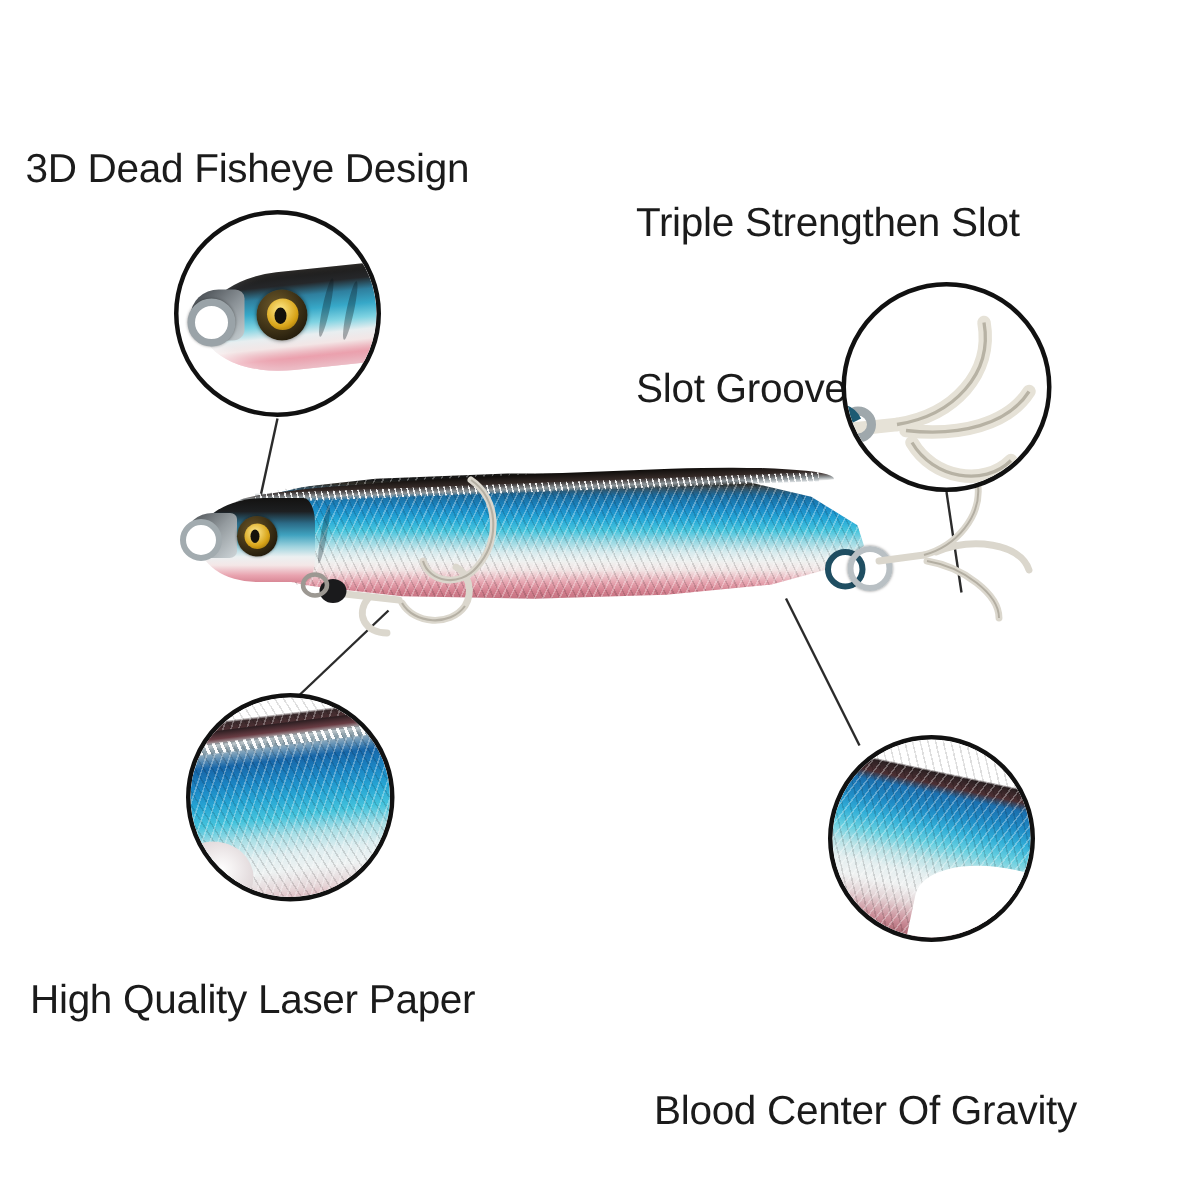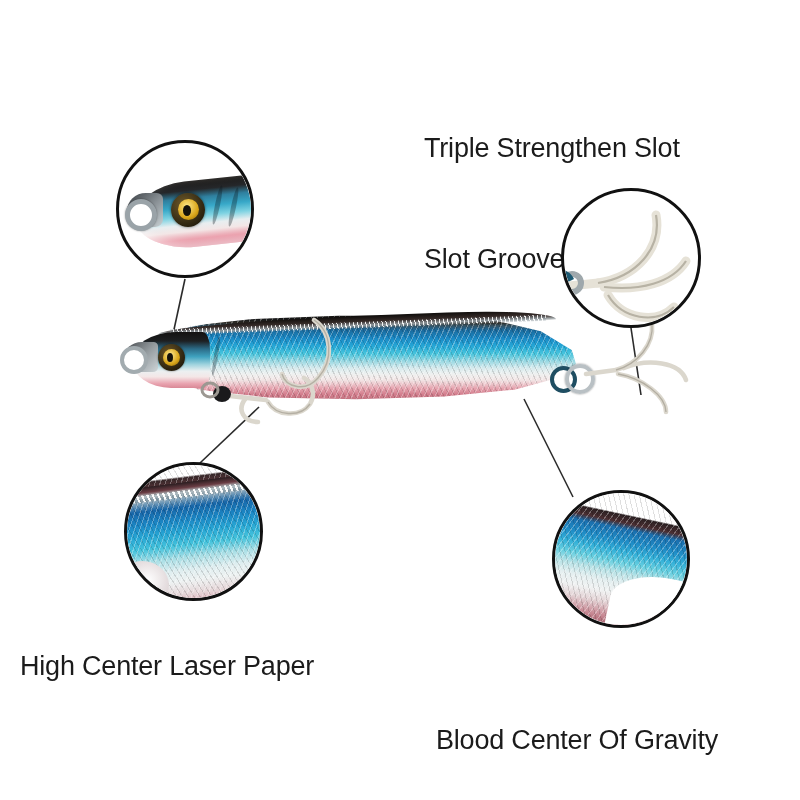--- a/index.html
+++ b/index.html
@@ -258,27 +258,28 @@
     box-shadow: 0 0 2px rgba(0,0,0,.5);
   }
 
   svg.hooksvg { position: absolute; left: 0; top: 0; overflow: visible; }
 </style>
 </head>
 <body>
 
 <div id="stage">
 
+  <div class="label label-tl">3D Dead Fisheye Design</div>
 
   <div class="label label-tr">
     <div>Triple Strengthen Slot</div>
     <div>Slot Grooved</div>
   </div>
 
-  <div class="label label-bl">High Center Laser Paper</div>
+  <div class="label label-bl">High Quality Laser Paper</div>
 
   <div class="label label-br">
     <div>Blood Center Of Gravity</div>
     
   </div>
 
   <svg width="800" height="800" style="position:absolute;left:0;top:0;">
     <line x1="185" y1="279" x2="168" y2="357" stroke="#2b2b2b" stroke-width="1.6"></line>
     <line x1="631" y1="328" x2="641" y2="395" stroke="#2b2b2b" stroke-width="1.6"></line>
     <line x1="200" y1="463" x2="259" y2="407" stroke="#2b2b2b" stroke-width="1.6"></line>

